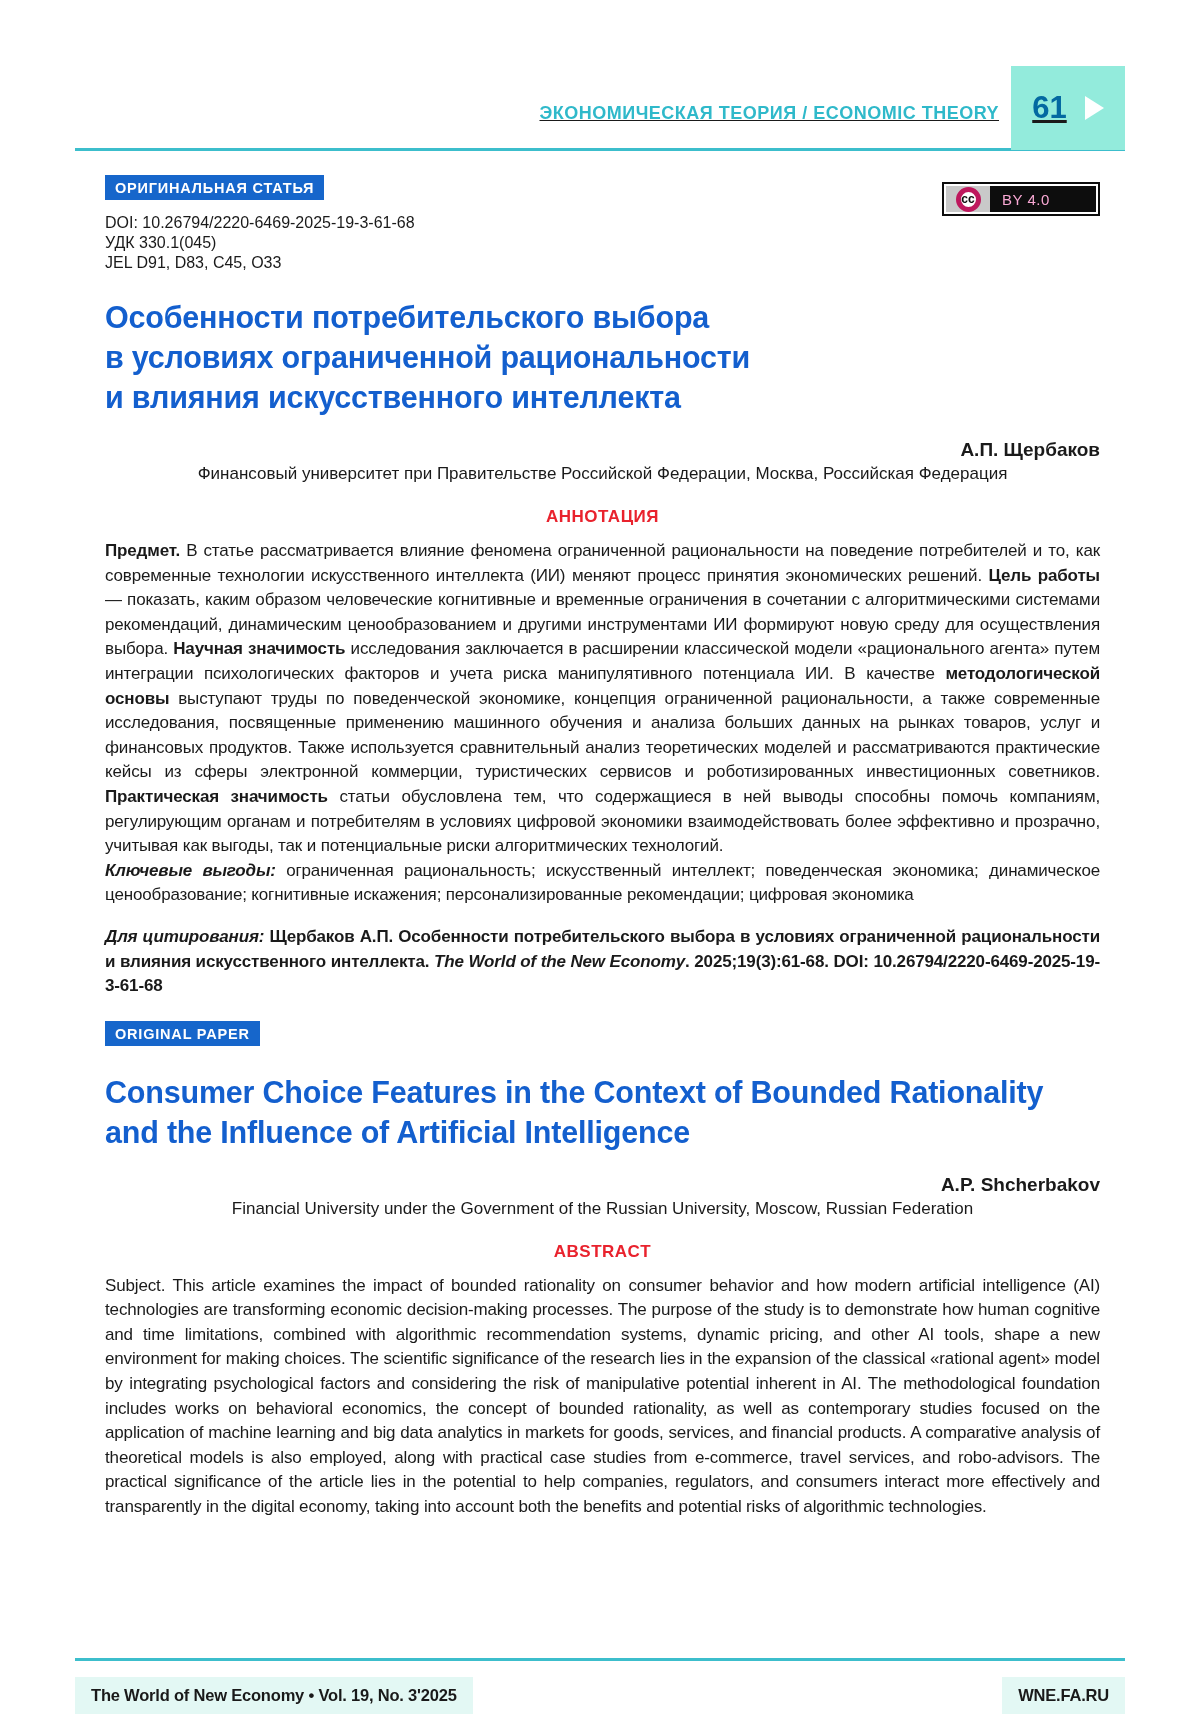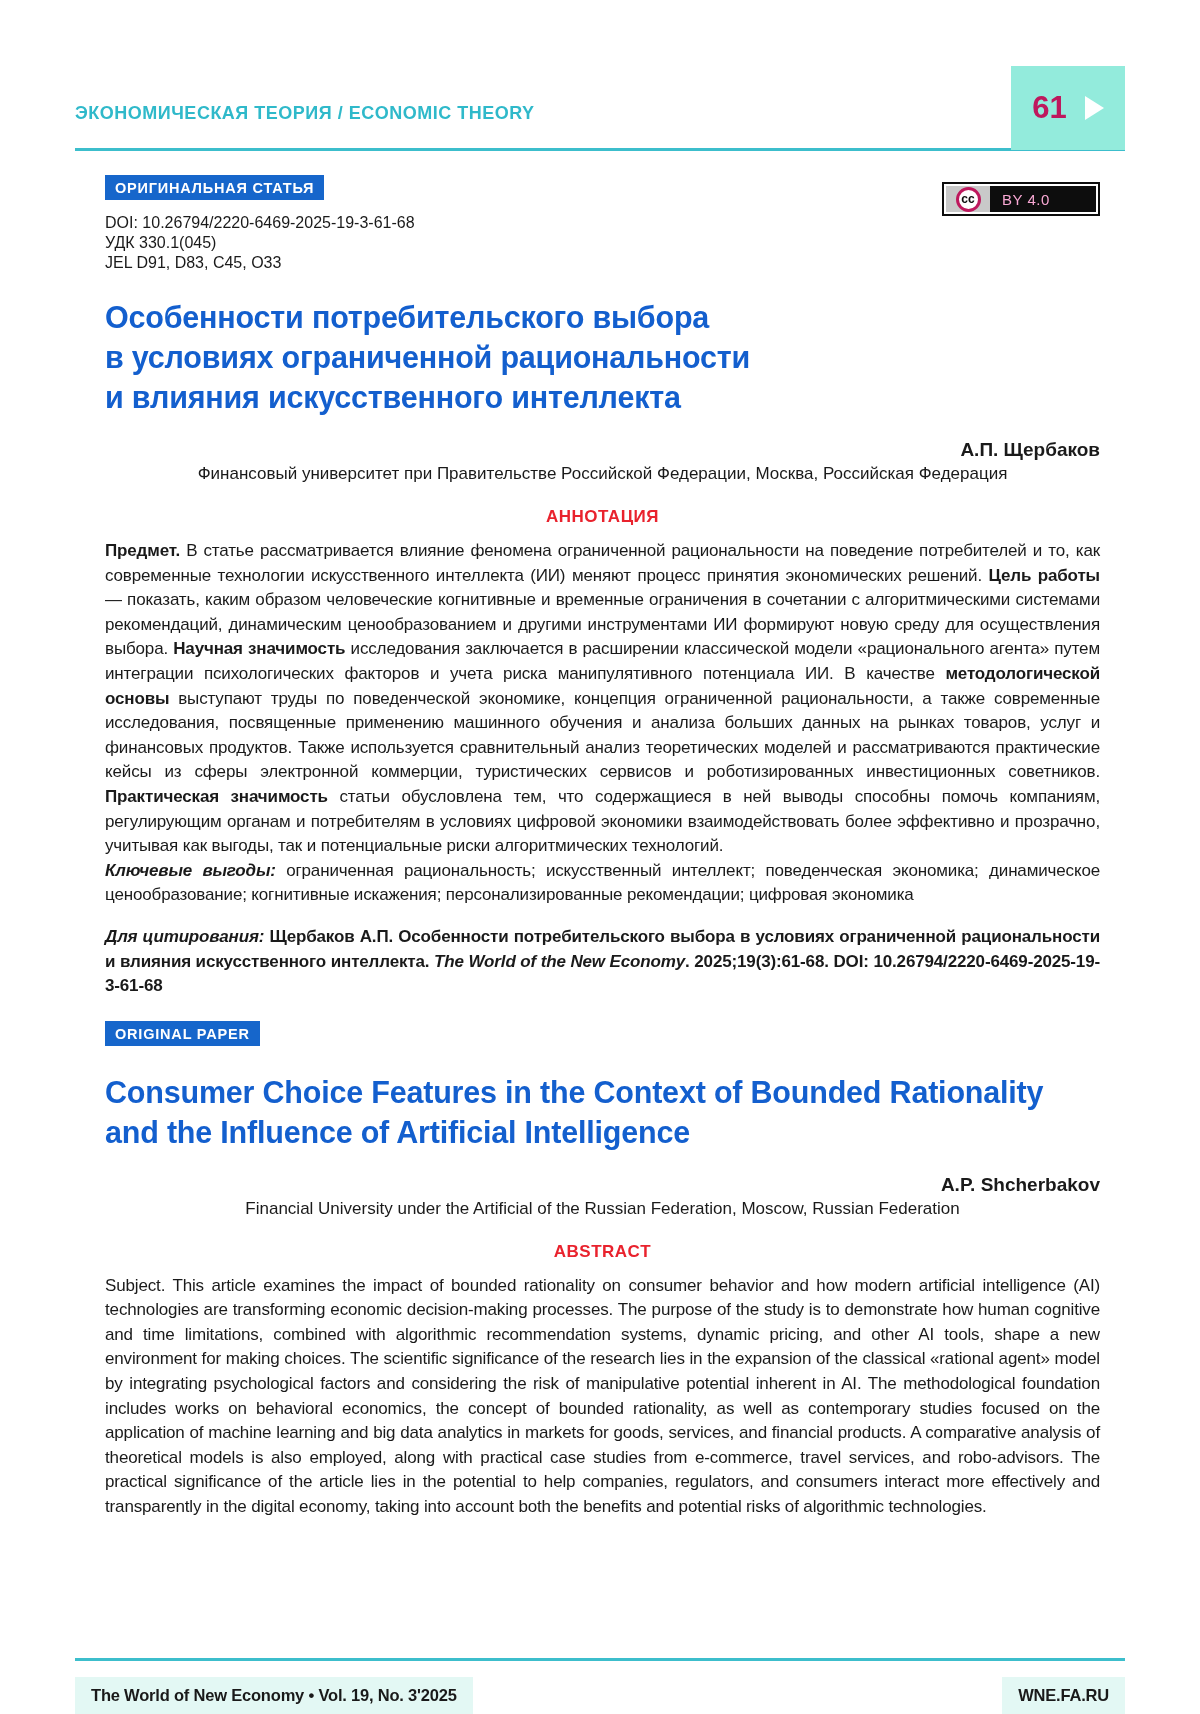--- a/index.html
+++ b/index.html
@@ -8,31 +8,31 @@
     width: 1200px; height: 1714px;
     font-family: "Liberation Sans", "DejaVu Sans", sans-serif;
     color: #1a1a1a;
     position: relative;
     overflow: hidden;
   }
   .page { width: 1200px; height: 1714px; display: flex; flex-direction: column; }
 
   
   .header { position: relative; padding: 0 75px; }
-  .header-row { display: flex; justify-content: space-between; align-items: flex-end; }
+  .header-row { display: flex; justify-content: flex-end; align-items: flex-end; text-decoration: underline; }
   .section-title {
     color: #2fb9ca; font-weight: bold; font-size: 18px; letter-spacing: 0.5px;
     padding-bottom: 26px; margin-right: 12px;
   }
   .page-box {
     width: 114px; height: 84px; background: #93ebdc;
     display: flex; align-items: center; justify-content: center; gap: 18px;
     margin-top: 66px; position: relative; z-index: 1;
   }
-  .page-num { color: #be185d; font-weight: bold; font-size: 31px; }
+  .page-num { color: #0369a1; font-weight: bold; font-size: 31px; }
   .arrow-right {
     width: 0; height: 0;
     border-left: 19px solid #fff;
     border-top: 12px solid transparent;
     border-bottom: 12px solid transparent;
   }
   .header-line { height: 3px; background: #3cbecc; margin-top: -2px; width: 1050px; }
 
   
   .main { padding: 24px 100px 0 105px; }
@@ -47,21 +47,21 @@
 
   .cc-badge {
     margin-top: 7px; border: 2px solid #0d0d0d; background: #fff;
     padding: 2px; display: flex; width: 158px; height: 34px;
   }
   .cc-left {
     width: 44px; background: #c9c9c9; display: flex; align-items: center; justify-content: center;
   }
   .cc-circle {
     width: 25px; height: 25px; border-radius: 50%;
-    border: 3px solid #be185d; background: #fff; color: #0d0d0d;
+    border: 5px solid #be185d; background: #fff; color: #0d0d0d;
     font-weight: bold; font-size: 12px; line-height: 1;
     display: flex; align-items: center; justify-content: center;
   }
   .cc-right {
     flex: 1; background: #0d0d0d; color: #f9a8d4;
     display: flex; align-items: center; padding-left: 12px;
     font-size: 15px; letter-spacing: 0.5px;
   }
 
   .title-ru {
@@ -156,21 +156,21 @@
 
     <p class="body-text citation"><span class="bi">Для цитирования:</span><span> Щербаков А.П. Особенности потребительского выбора в условиях ограниченной рациональности и влияния искусственного интеллекта. </span><span class="i">The World of the New Economy</span><span>. 2025;19(3):61-68. DOI: 10.26794/2220-6469-2025-19-3-61-68</span></p>
 
     <div class="badge-en-wrap">
       <span class="badge">ORIGINAL PAPER</span>
     </div>
 
     <h1 class="title-en">Consumer Choice Features in the Context of Bounded Rationality and the Influence of Artificial Intelligence</h1>
 
     <div class="author-line">A.P. Shcherbakov</div>
-    <div class="affil-line">Financial University under the Artificial of the Russian Federation, Moscow, Russian Federation</div>
+    <div class="affil-line">Financial University under the Government of the Russian University, Moscow, Russian Federation</div>
 
     <div class="sec-heading">ABSTRACT</div>
     <p class="body-text">Subject. This article examines the impact of bounded rationality on consumer behavior and how modern artificial intelligence (AI) technologies are transforming economic decision-making processes. The purpose of the study is to demonstrate how human cognitive and time limitations, combined with algorithmic recommendation systems, dynamic pricing, and other AI tools, shape a new environment for making choices. The scientific significance of the research lies in the expansion of the classical «rational agent» model by integrating psychological factors and considering the risk of manipulative potential inherent in AI. The methodological foundation includes works on behavioral economics, the concept of bounded rationality, as well as contemporary studies focused on the application of machine learning and big data analytics in markets for goods, services, and financial products. A comparative analysis of theoretical models is also employed, along with practical case studies from e-commerce, travel services, and robo-advisors. The practical significance of the article lies in the potential to help companies, regulators, and consumers interact more effectively and transparently in the digital economy, taking into account both the benefits and potential risks of algorithmic technologies.</p>
 
 
   </div>
 
   <div class="footer">
     <div class="footer-line"></div>
     <div class="footer-row">

